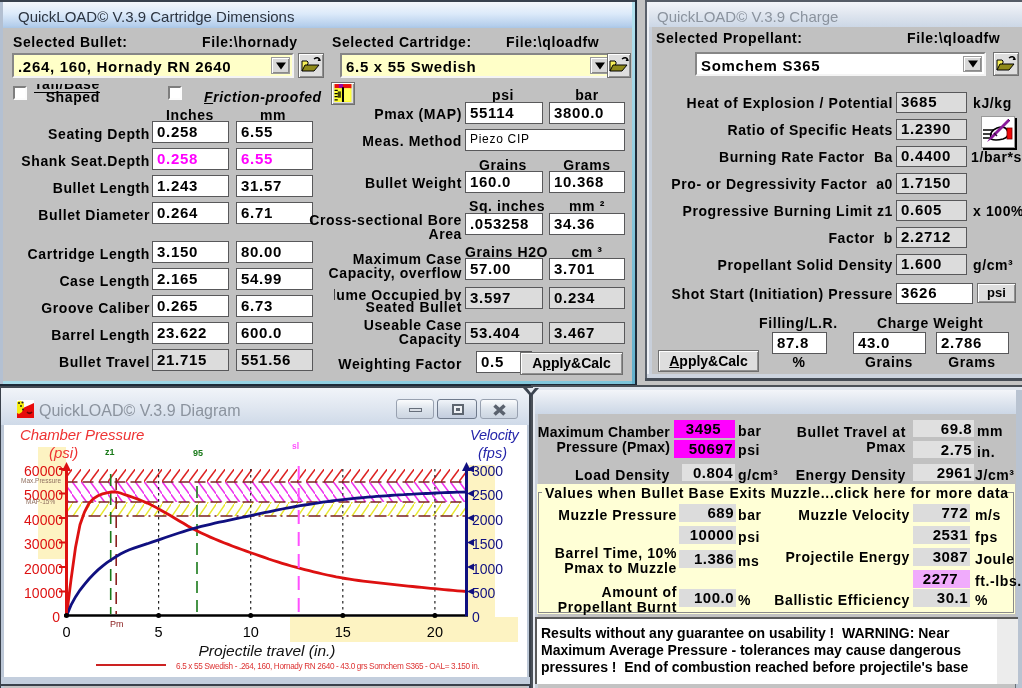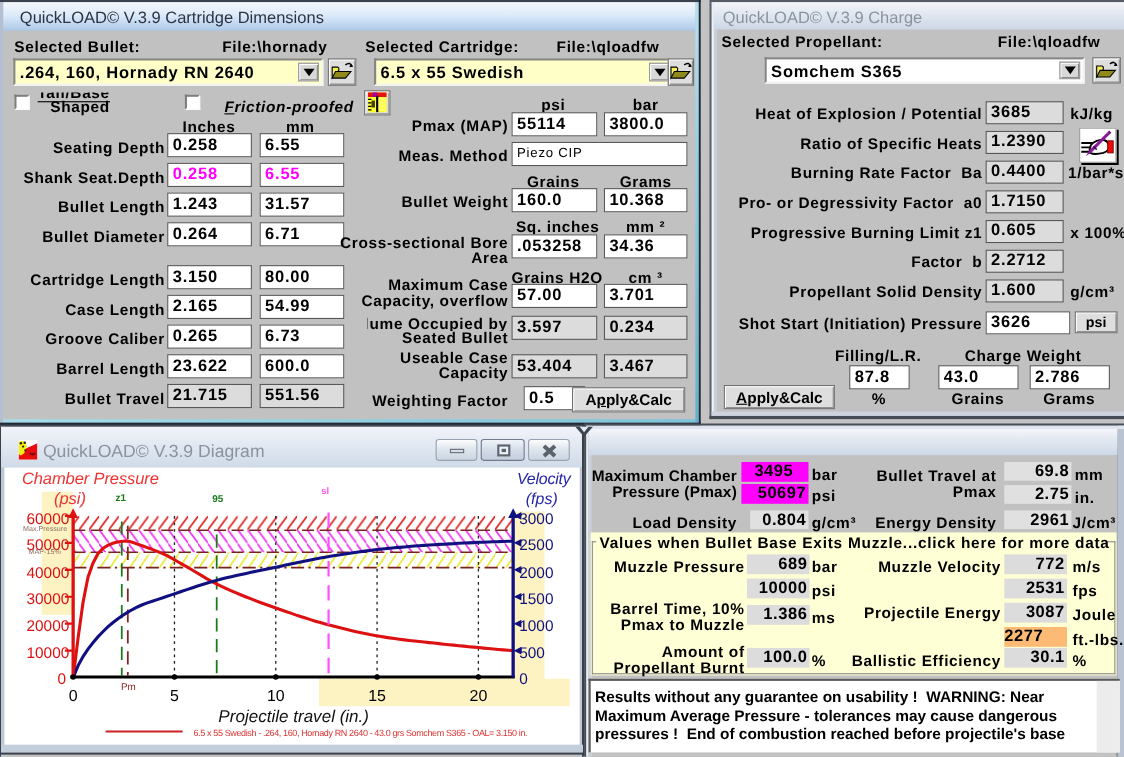--- a/index.html
+++ b/index.html
@@ -272,21 +272,21 @@
 <div class="abs" style="left:679px;top:526px;width:57px;height:18px;background:#dcdcdc;font-weight:bold;font-size:15px;letter-spacing:0.5px;text-align:right;padding-right:2px;line-height:18px;">10000</div>
 <div class="lbl" style="left:738px;top:530px;">psi</div>
 <div class="abs" style="left:913px;top:526px;width:57px;height:18px;background:#dcdcdc;font-weight:bold;font-size:15px;letter-spacing:0.5px;text-align:right;padding-right:2px;line-height:18px;">2531</div>
 <div class="lbl" style="left:975px;top:530px;">fps</div>
 <div class="lbl lblr" style="left:517px;top:546px;width:160px;line-height:15px;">Barrel Time, 10%<br>Pmax to Muzzle</div>
 <div class="abs" style="left:679px;top:550px;width:57px;height:18px;background:#dcdcdc;font-weight:bold;font-size:15px;letter-spacing:0.5px;text-align:right;padding-right:2px;line-height:18px;">1.386</div>
 <div class="lbl" style="left:738px;top:554px;">ms</div>
 <div class="lbl lblr" style="left:750px;top:550px;width:160px;">Projectile Energy</div>
 <div class="abs" style="left:913px;top:548px;width:57px;height:18px;background:#dcdcdc;font-weight:bold;font-size:15px;letter-spacing:0.5px;text-align:right;padding-right:2px;line-height:18px;">3087</div>
 <div class="lbl" style="left:975px;top:552px;">Joule</div>
-<div class="abs" style="left:913px;top:570px;width:57px;height:18px;background:#fdba74;font-weight:bold;font-size:15px;letter-spacing:0.5px;text-align:left;padding-right:2px;line-height:18px;">2277</div>
+<div class="abs" style="left:913px;top:570px;width:57px;height:18px;background:#f0abfc;font-weight:bold;font-size:15px;letter-spacing:0.5px;text-align:center;padding-right:2px;line-height:18px;">2277</div>
 <div class="lbl" style="left:975px;top:574px;">ft.-lbs.</div>
 <div class="lbl lblr" style="left:517px;top:585px;width:160px;line-height:15px;">Amount of<br>Propellant Burnt</div>
 <div class="abs" style="left:679px;top:589px;width:57px;height:18px;background:#dcdcdc;font-weight:bold;font-size:15px;letter-spacing:0.5px;text-align:right;padding-right:2px;line-height:18px;">100.0</div>
 <div class="lbl" style="left:738px;top:593px;">%</div>
 <div class="lbl lblr" style="left:750px;top:593px;width:160px;">Ballistic Efficiency</div>
 <div class="abs" style="left:913px;top:589px;width:57px;height:18px;background:#dcdcdc;font-weight:bold;font-size:15px;letter-spacing:0.5px;text-align:right;padding-right:2px;line-height:18px;">30.1</div>
 <div class="lbl" style="left:975px;top:593px;">%</div>
 
 <div class="abs" style="left:535px;top:617px;width:483px;height:67px;background:#fff;border-top:2px solid #5a5a5a;border-left:2px solid #5a5a5a;">
   <div class="abs" style="right:0;top:0;width:21px;height:65px;background:#ececec;"></div>

